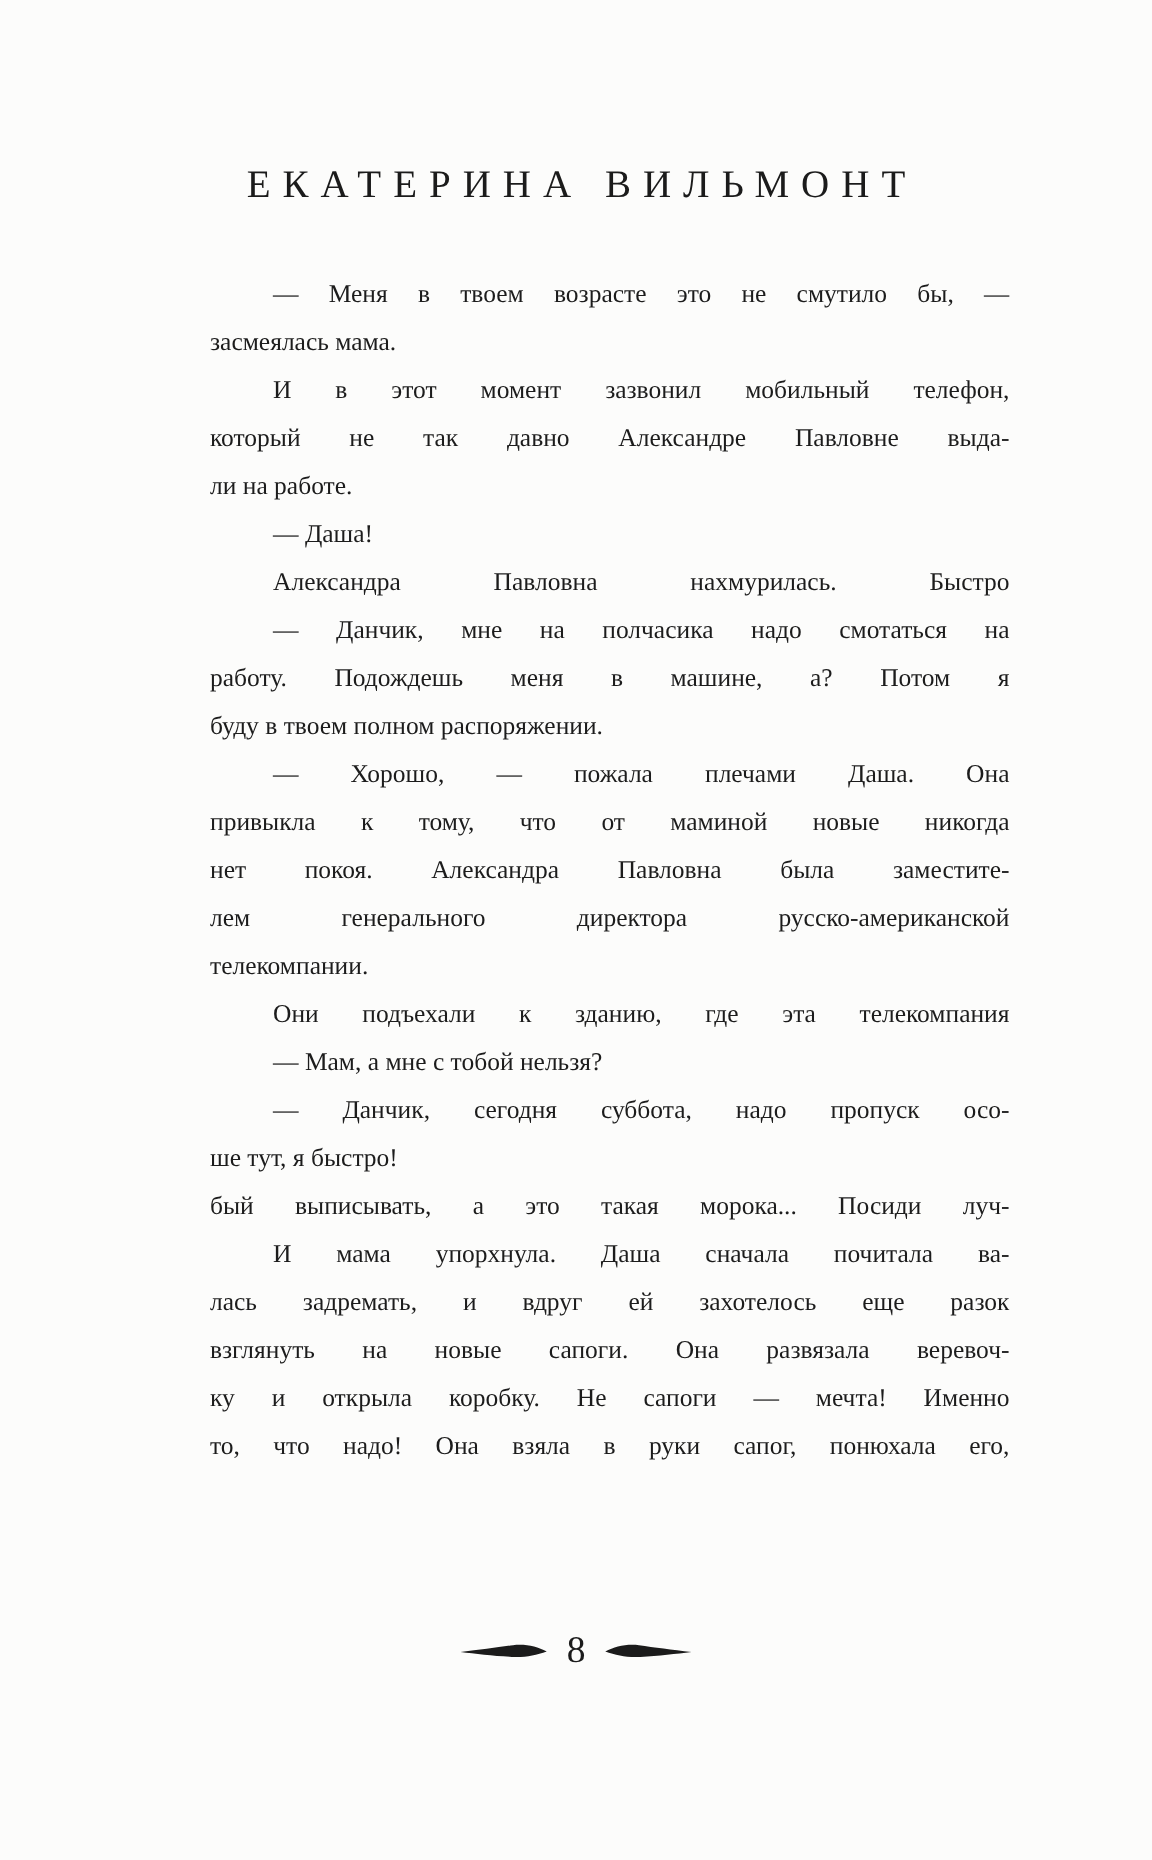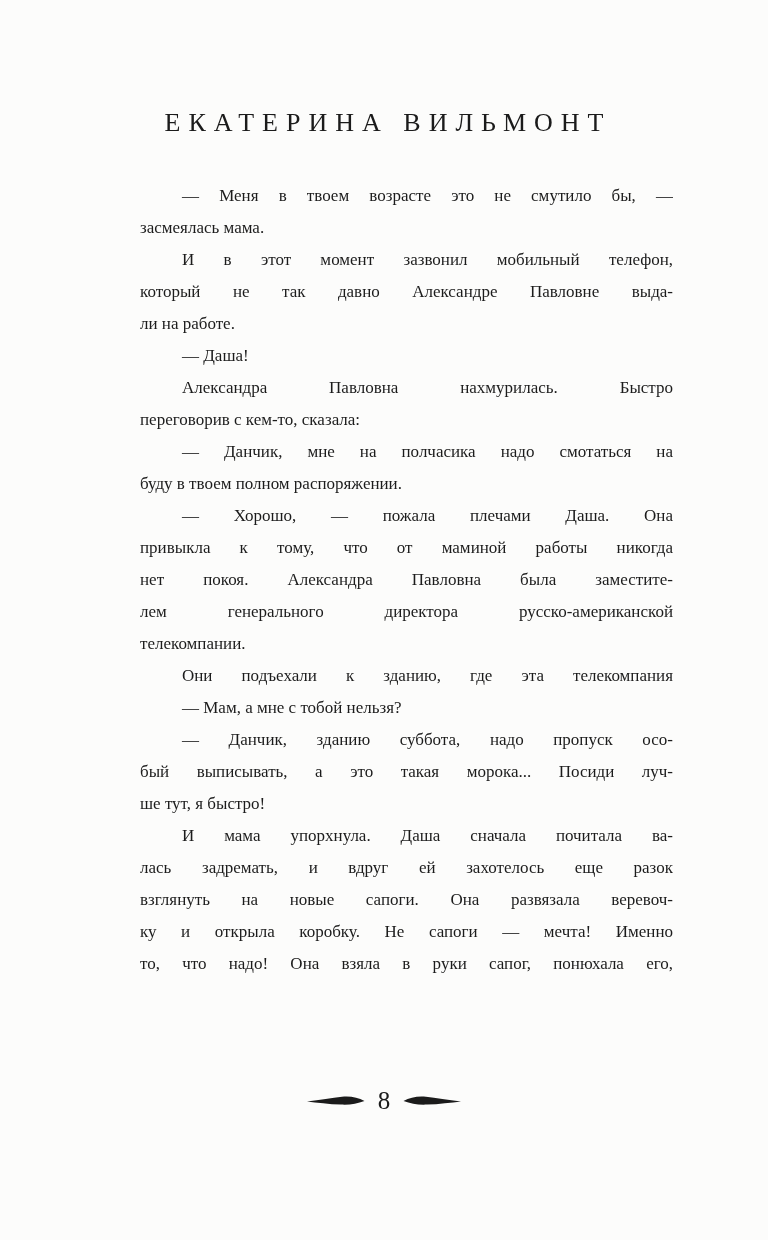--- a/index.html
+++ b/index.html
@@ -87,33 +87,33 @@
   <div class="running-header">ЕКАТЕРИНА ВИЛЬМОНТ</div>
 
   <div class="text-block">
       <div class="line indent">— Меня в твоем возрасте это не смутило бы, —</div>
       <div class="line end">засмеялась мама.</div>
       <div class="line indent">И в этот момент зазвонил мобильный телефон,</div>
       <div class="line">который не так давно Александре Павловне выда-</div>
       <div class="line end">ли на работе.</div>
       <div class="line indent end">— Даша!</div>
       <div class="line indent">Александра Павловна нахмурилась. Быстро</div>
-      <div class="line end">переговорив с кем-то, сказала:</div>
       <div class="line indent">— Данчик, мне на полчасика надо смотаться на</div>
+      <div class="line">работу. Подождешь меня в машине, а? Потом я</div>
       <div class="line end">буду в твоем полном распоряжении.</div>
       <div class="line indent">— Хорошо, — пожала плечами Даша. Она</div>
-      <div class="line">привыкла к тому, что от маминой работы никогда</div>
+      <div class="line">привыкла к тому, что от маминой новые никогда</div>
       <div class="line">нет покоя. Александра Павловна была заместите-</div>
       <div class="line">лем генерального директора русско-американской</div>
       <div class="line end">телекомпании.</div>
       <div class="line indent">Они подъехали к зданию, где эта телекомпания</div>
       <div class="line indent end">— Мам, а мне с тобой нельзя?</div>
-      <div class="line indent">— Данчик, зданию суббота, надо пропуск осо-</div>
+      <div class="line indent">— Данчик, сегодня суббота, надо пропуск осо-</div>
+      <div class="line end">ше тут, я быстро!</div>
       <div class="line">бый выписывать, а это такая морока... Посиди луч-</div>
-      <div class="line end">ше тут, я быстро!</div>
       <div class="line indent">И мама упорхнула. Даша сначала почитала ва-</div>
       <div class="line">лась задремать, и вдруг ей захотелось еще разок</div>
       <div class="line">взглянуть на новые сапоги. Она развязала веревоч-</div>
       <div class="line">ку и открыла коробку. Не сапоги — мечта! Именно</div>
       <div class="line">то, что надо! Она взяла в руки сапог, понюхала его,</div>
     </div>
 
   <div class="footer">
     <svg class="ornament left" viewBox="0 0 58 12" aria-hidden="true">
       <path d="M0 6.4 C 13 4.8, 25 3.2, 35 1.8 C 44 0.9, 51 2.8, 57.5 6 C 50 8.6, 43 10.1, 34 9.6 C 22 9.1, 10 7.6, 0 6.4 Z"></path>

